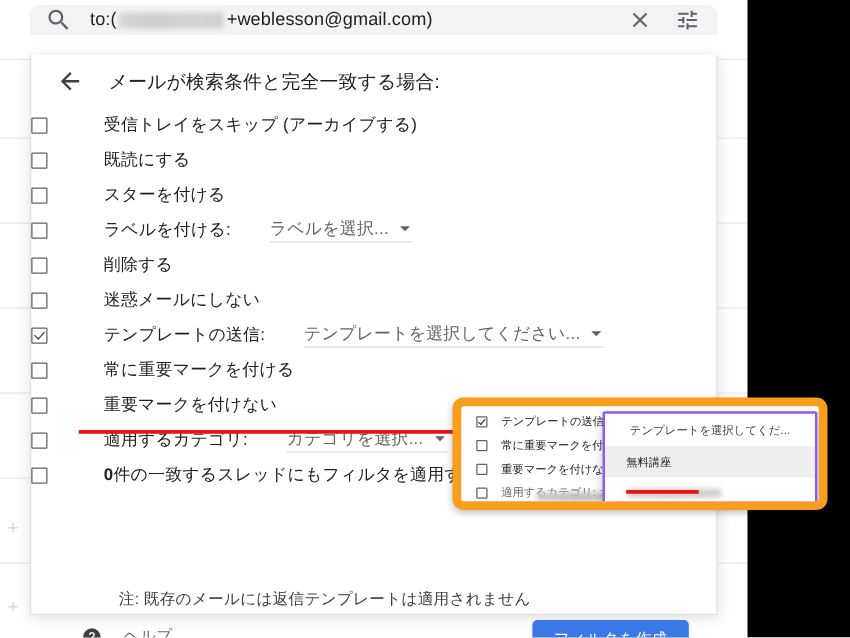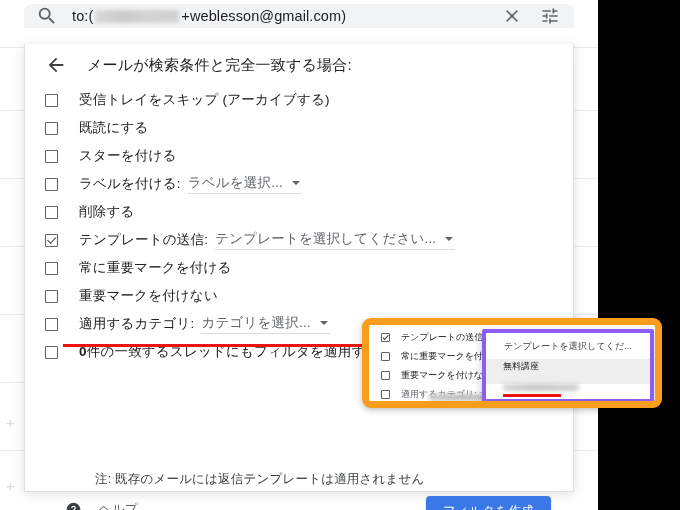--- a/index.html
+++ b/index.html
@@ -46,22 +46,22 @@
     border:1px solid #e0e0e0;border-top:none;
     box-shadow:0 2px 10px rgba(60,64,67,.16);
   }
 
   #panel-head{display:flex;align-items:center;height:42px;padding:0 0 0 20px;}
   #back-arrow{width:22px;height:22px;flex:0 0 22px;margin-right:20px;cursor:pointer;}
   #head-title{font-size:15px;color:#202124;letter-spacing:.2px;}
 
   
   .opt-row{
-    display:flex;align-items:center;height:28px;padding-left:20px;
-    font-size:13.5px;color:#202124;white-space:nowrap;position:relative;
+    display:flex;align-items:center;height:28px;
+    font-size:13.5px;color:#202124;white-space:nowrap;position:relative;gap:24px;
   }
   .cbox{
     width:13px;height:13px;flex:0 0 13px;box-sizing:border-box;
     border:1.6px solid #5f6368;border-radius:1px;margin-right:21px;
     background:#fff;position:relative;cursor:pointer;
   }
   .cbox.checked:after{
     content:"";position:absolute;left:3.3px;top:.3px;width:3.6px;height:7.4px;
     border:solid #3c4043;border-width:0 1.7px 1.7px 0;transform:rotate(42deg);
   }
@@ -122,29 +122,29 @@
   }
   .co-cbox.checked:after{
     content:"";position:absolute;left:2.2px;top:0px;width:2.4px;height:5px;
     border:solid #3c4043;border-width:0 1.2px 1.2px 0;transform:rotate(42deg);
   }
   .co-faded{color:#5f6368;}
 
   
   #co-dropdown{
     position:absolute;left:113px;top:4px;width:172px;height:74px;
-    background:#fff;border:4px solid #8b5cf6;border-radius:2px;
+    background:#fff;border:2px solid #8b5cf6;border-radius:2px;
     box-shadow:0 3px 8px rgba(0,0,0,.22);box-sizing:border-box;overflow:hidden;
   }
   #dd-head{
     height:26px;display:flex;align-items:center;justify-content:center;
     font-size:9px;color:#3c4043;border-bottom:1px solid #ececec;letter-spacing:.1px;
   }
   .dd-item{
-    height:24px;display:flex;align-items:flex-start;padding-left:17px;
+    height:24px;display:flex;align-items:center;padding-left:17px;
     font-size:9px;color:#202124;background:#eeeeee;position:relative;cursor:pointer;
   }
   .dd-item.plain{background:#ffffff;}
   #dd-redline{position:absolute;left:17px;top:61px;width:58px;height:2.6px;background:#ee1111;}
   .dd-redact{
     display:inline-block;height:7px;width:76px;border-radius:2px;
     background:linear-gradient(90deg,#d5d5d5,#c6c6c6 40%,#d0d0d0);
     filter:blur(2px);
   }
   .co-blur-strip{
@@ -219,20 +219,24 @@
       <span class="caret"></span>
     </span>
   </div>
 
 
   <div class="opt-row">
     <span class="cbox"></span>
     <span class="opt-label">削除する</span>
   </div>
 
+  <div class="opt-row">
+    <span class="cbox"></span>
+    <span class="opt-label">迷惑メールにしない</span>
+  </div>
 
   <div class="opt-row">
     <span class="cbox checked"></span>
     <span class="opt-label">テンプレートの送信:</span>
     <span class="inline-select">
       <span class="sel-text">テンプレートを選択してください...</span>
       <span class="caret"></span>
     </span>
   </div>
 

